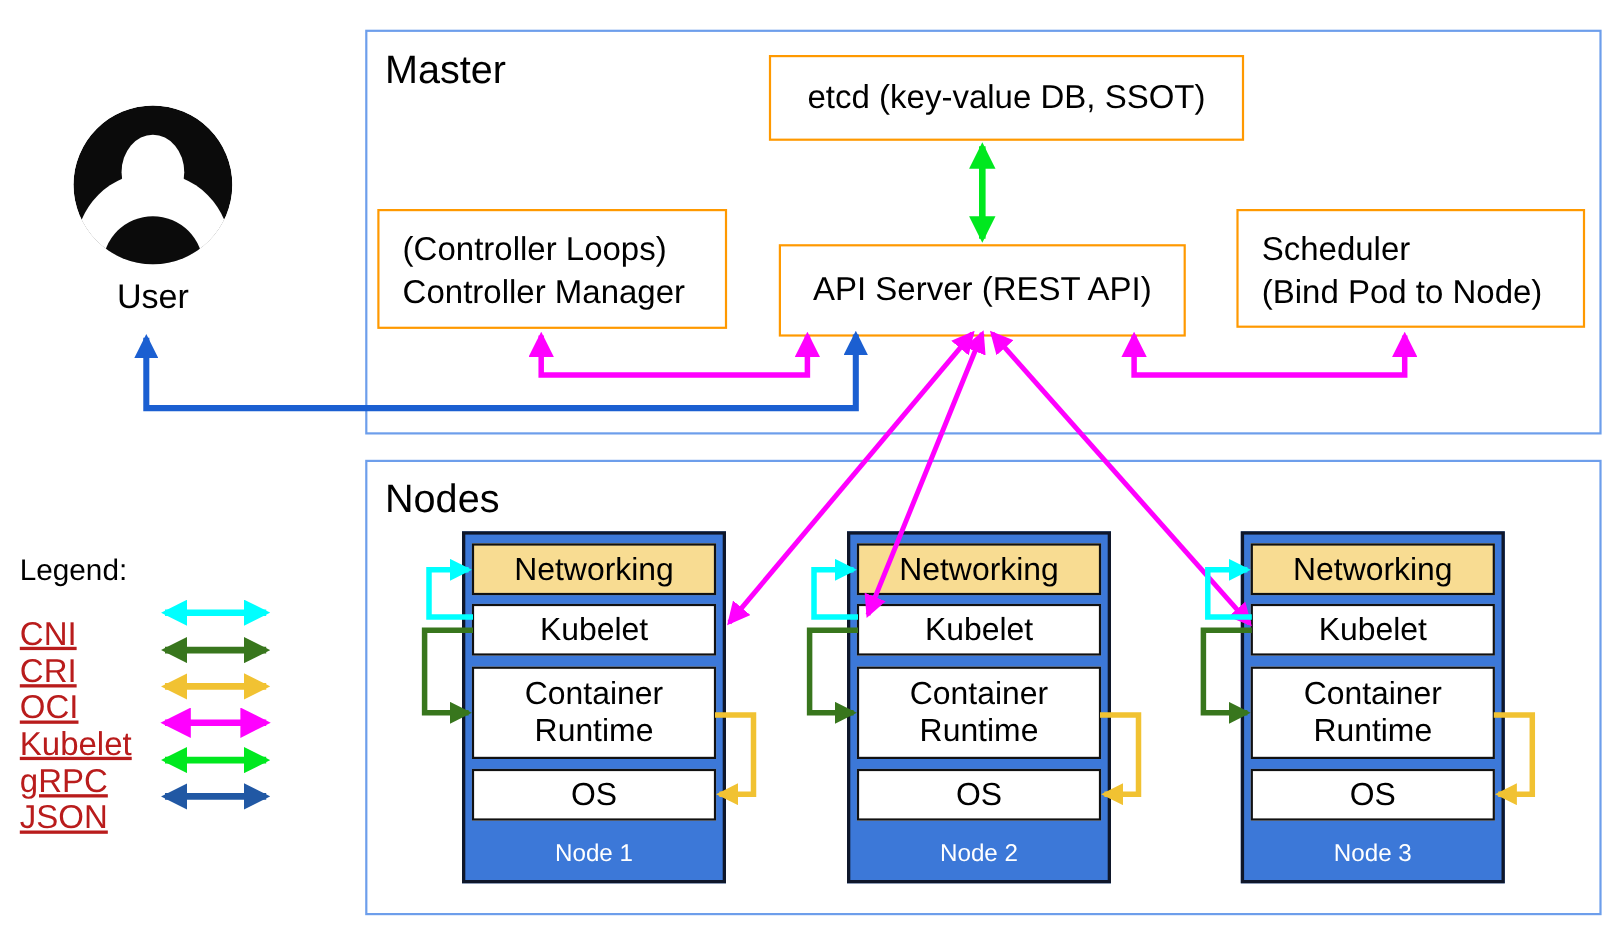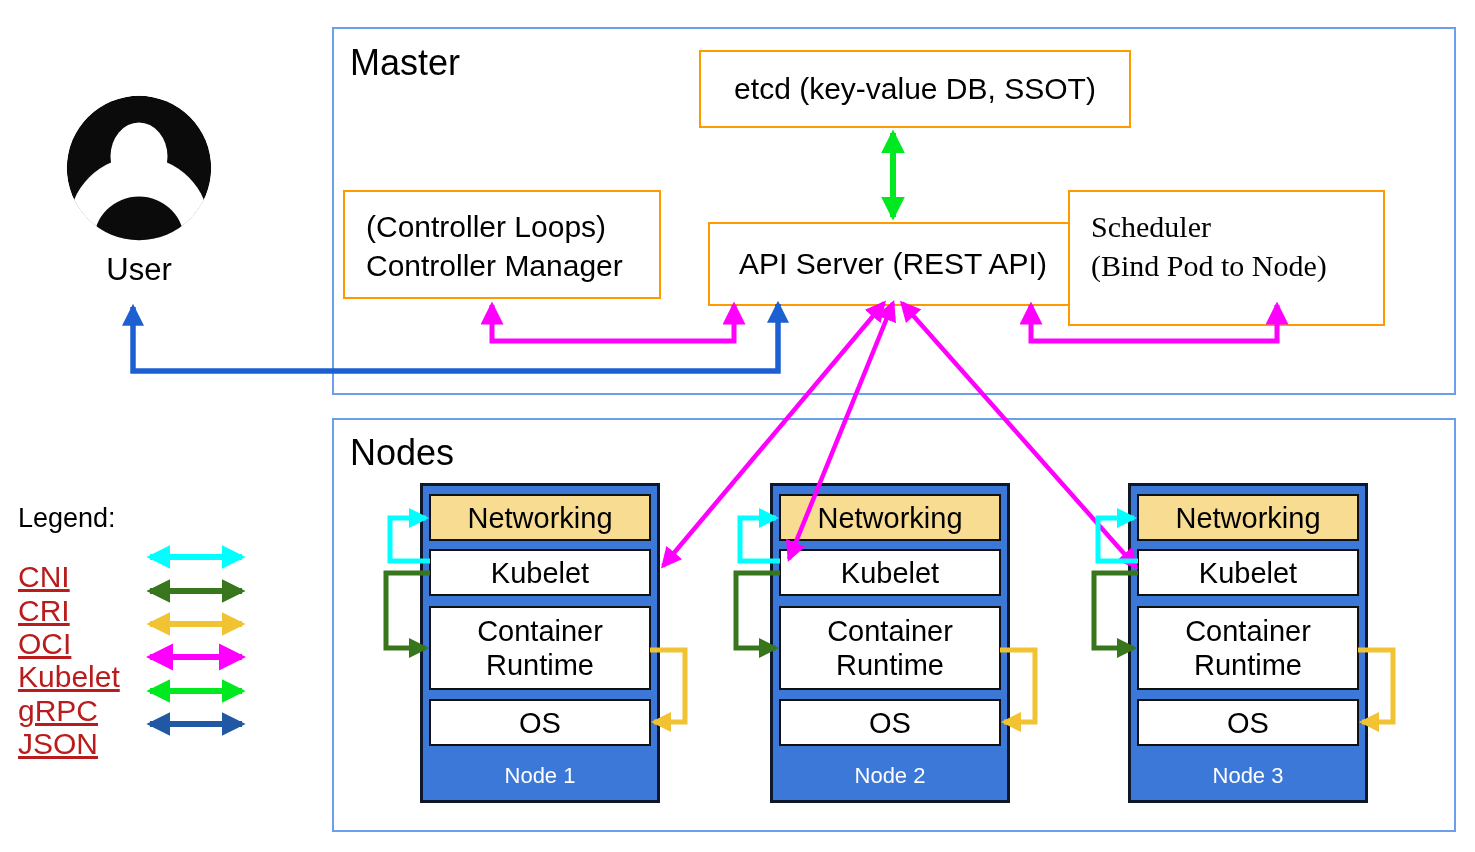--- a/index.html
+++ b/index.html
@@ -35,21 +35,21 @@
 
 <div class="abs obox twolines" style="left:343px;top:190px;width:318px;height:109px;">
   <div>(Controller Loops)</div>
   <div>Controller Manager</div>
 </div>
 
 <div class="abs obox center" style="left:708px;top:222px;width:370px;height:84px;">
   <span>API Server (REST API)</span>
 </div>
 
-<div class="abs obox twolines" style="left:1068px;top:190px;width:317px;height:136px;font-family:Liberation Serif, serif;">
+<div class="abs obox twolines" style="left:1124px;top:190px;width:317px;height:108px;">
   <div>Scheduler</div>
   <div>(Bind Pod to Node)</div>
 </div>
 
 <div class="abs" style="left:63px;top:92px;width:152px;height:152px;">
   <svg width="152" height="152" viewBox="0 0 160 160">
     <defs>
         <clipPath id="avclip">
           <circle cx="80" cy="80" r="76"></circle>
         </clipPath>

